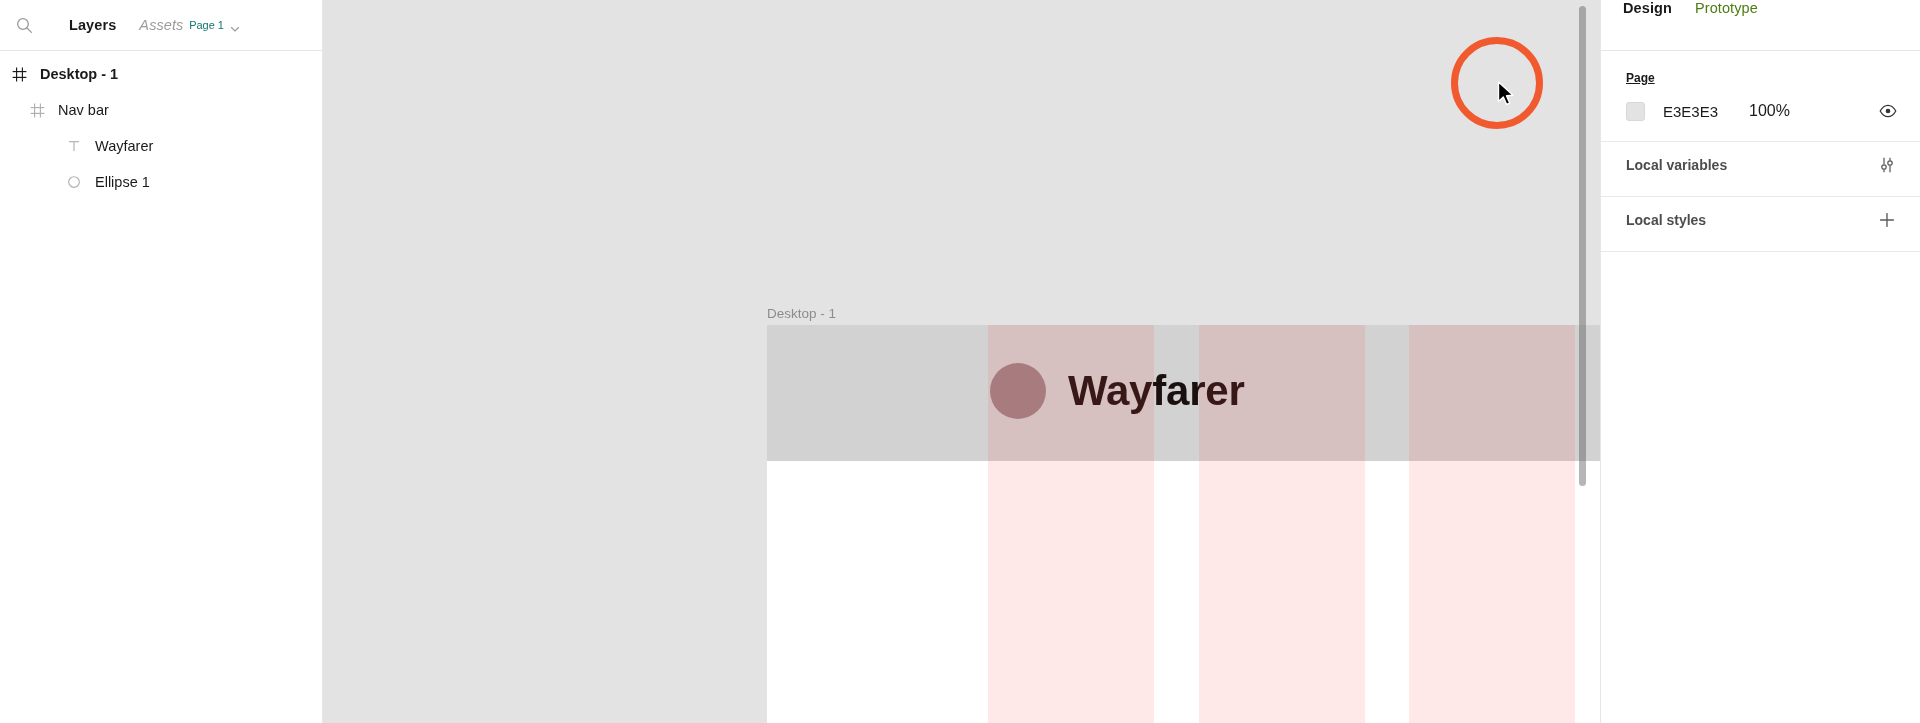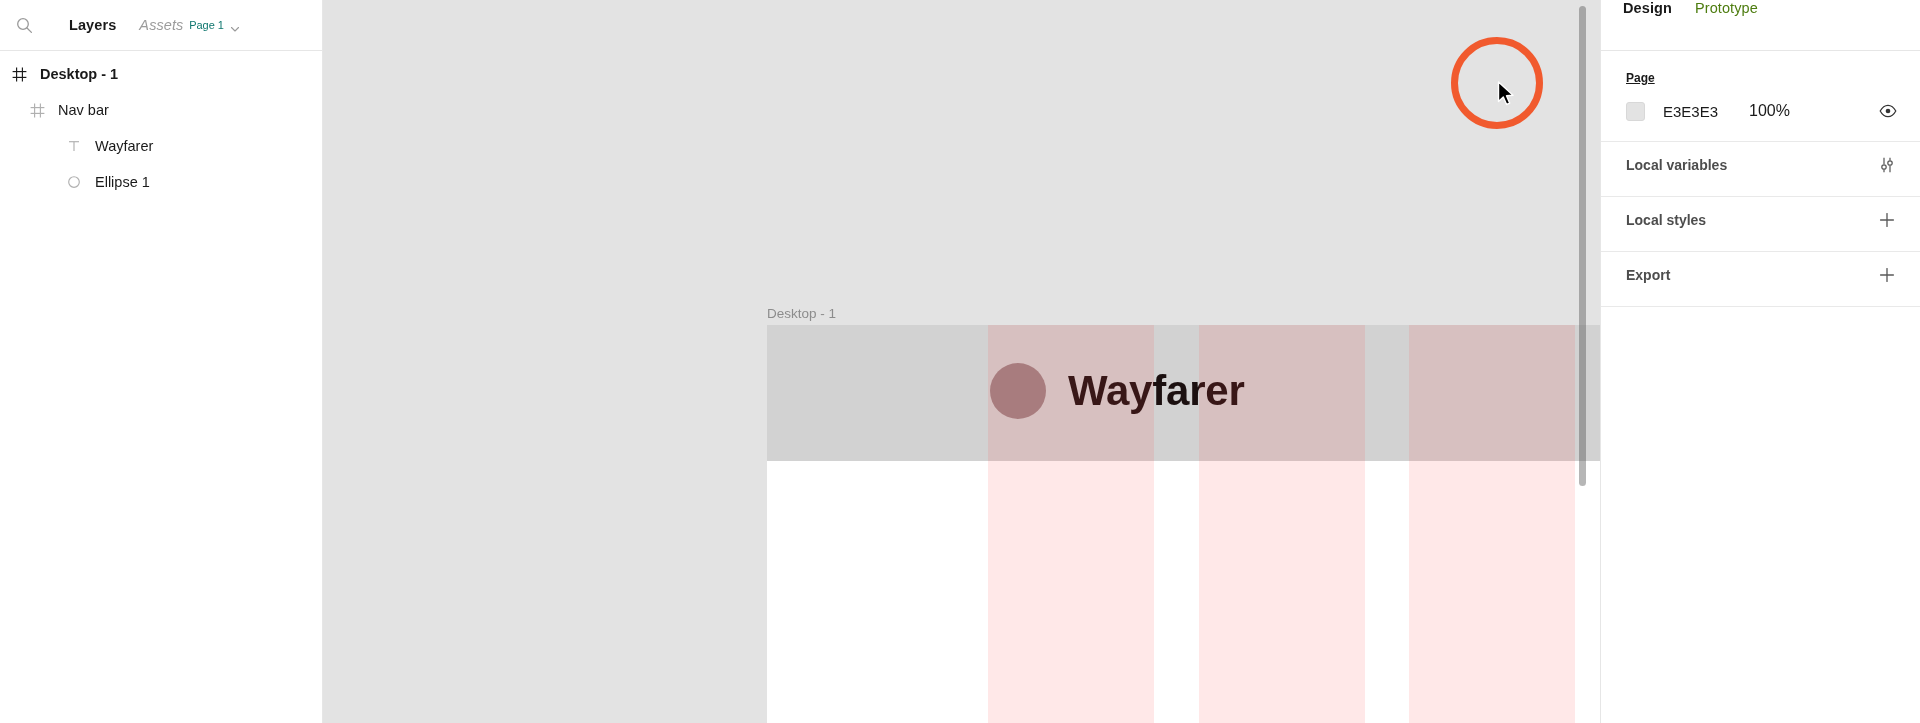--- a/index.html
+++ b/index.html
@@ -369,24 +369,15 @@
     <div class="rp-row">
       <span class="rtitle">Local styles</span>
       <span class="raction">
         <svg width="18" height="18" viewBox="0 0 18 18" fill="none" stroke="currentColor" stroke-width="1.35" stroke-linecap="round">
           <line x1="9" y1="2.6" x2="9" y2="15.4"></line>
           <line x1="2.6" y1="9" x2="15.4" y2="9"></line>
         </svg>
       </span>
     </div>
 
-    <div class="rp-row">
-      <span class="rtitle">Export</span>
-      <span class="raction">
-        <svg width="18" height="18" viewBox="0 0 18 18" fill="none" stroke="currentColor" stroke-width="1.35" stroke-linecap="round">
-          <line x1="9" y1="2.6" x2="9" y2="15.4"></line>
-          <line x1="2.6" y1="9" x2="15.4" y2="9"></line>
-        </svg>
-      </span>
-    </div>
 
   </div>
 </div>
 
 </body></html>

